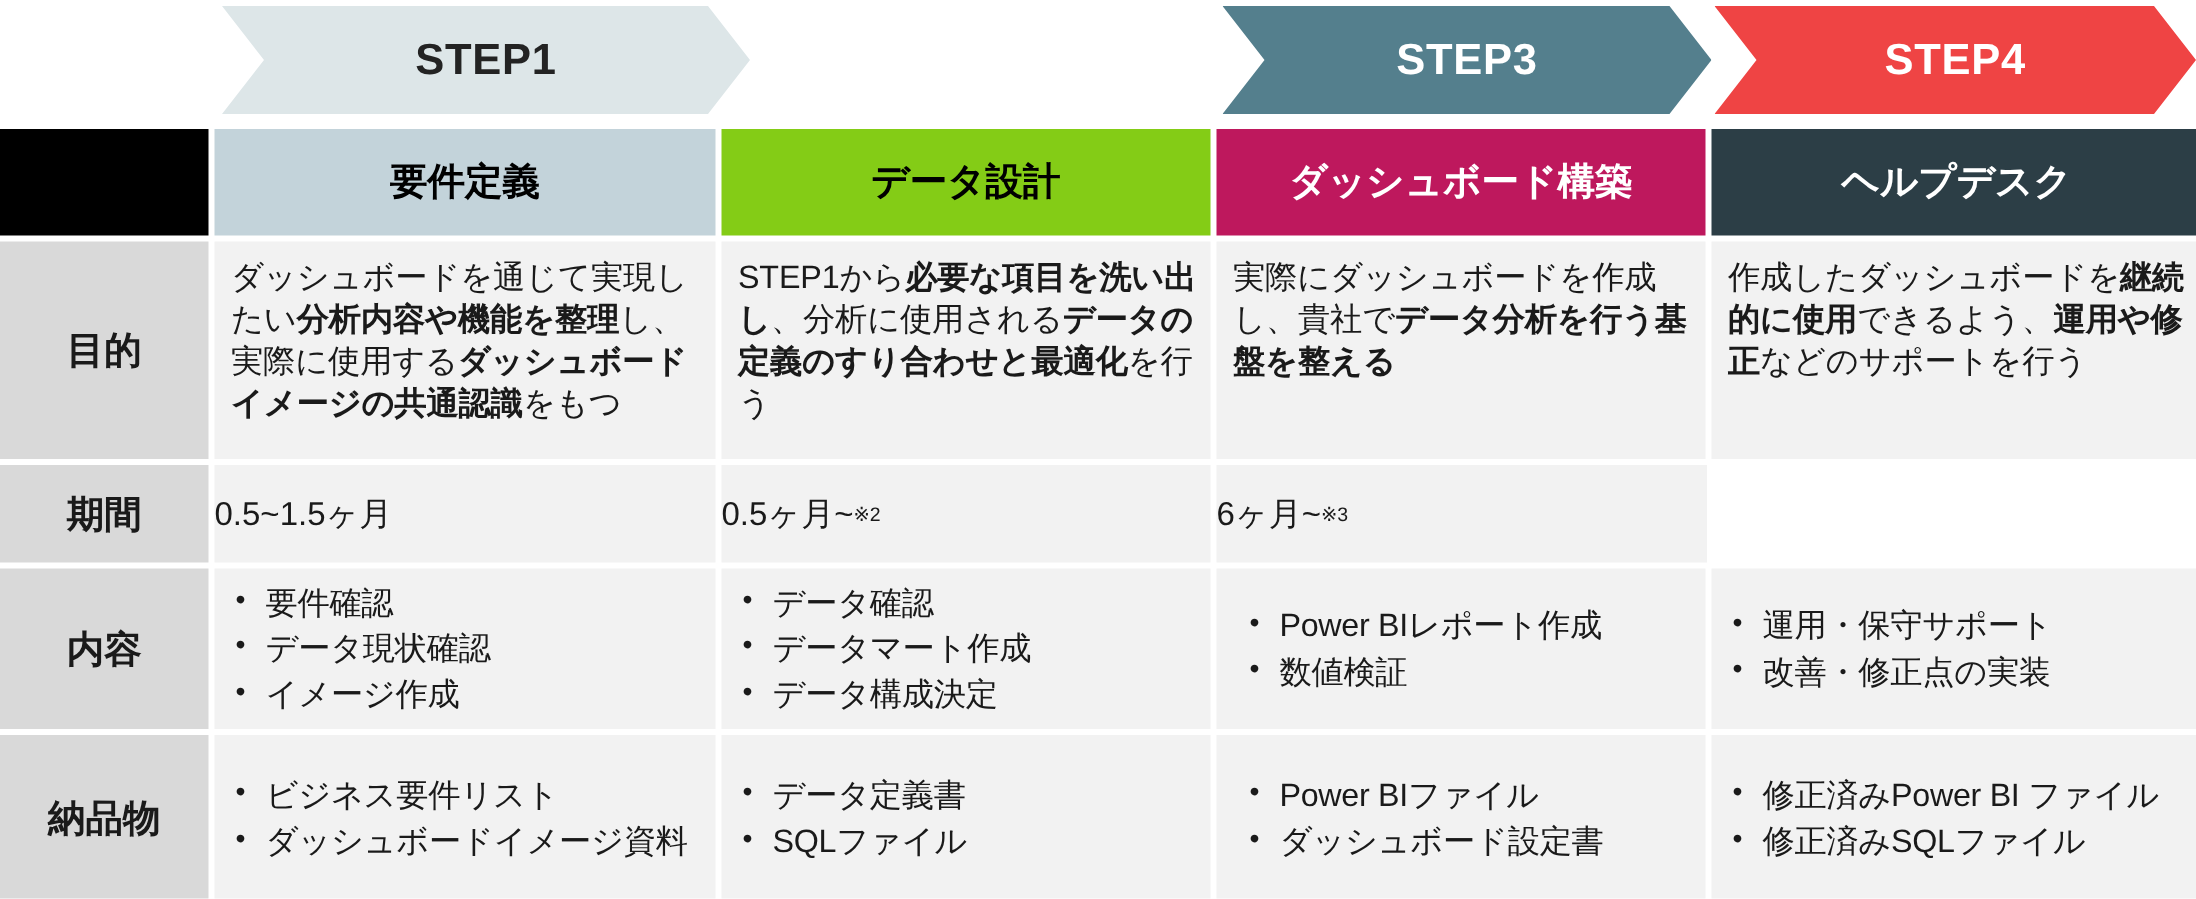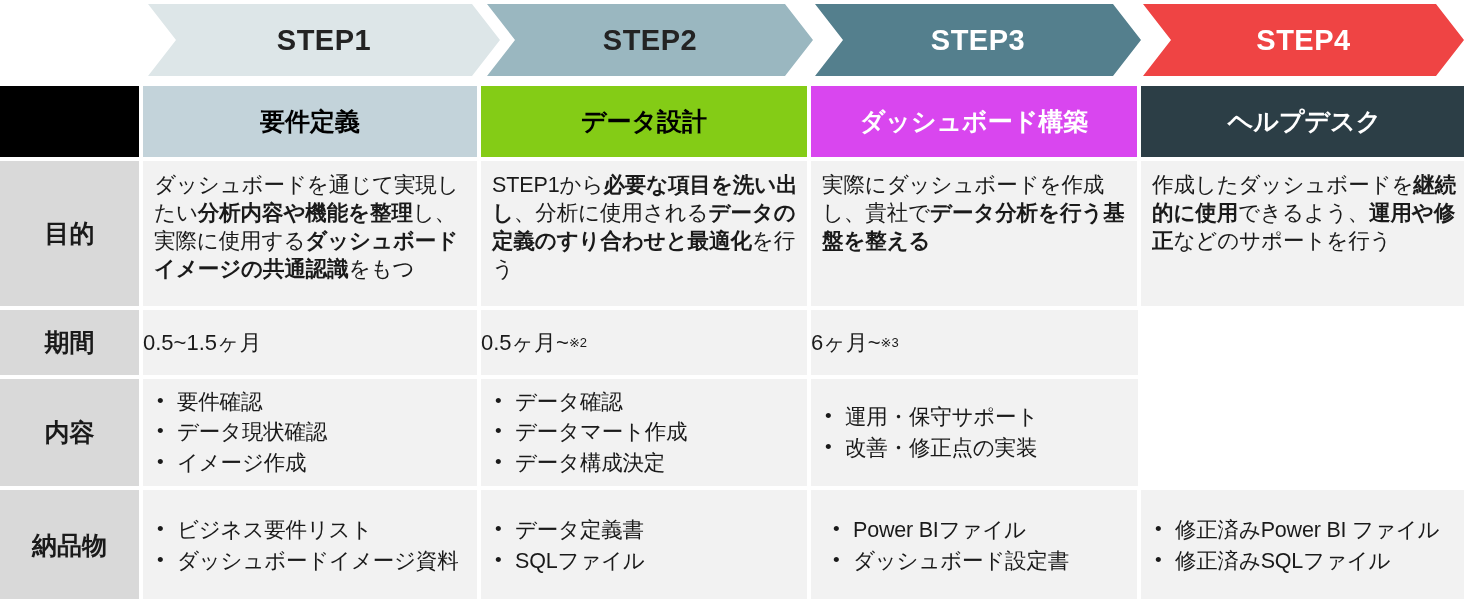--- a/index.html
+++ b/index.html
@@ -102,21 +102,21 @@
   
   .row-head { height: 71px; }
   .row-head .cell {
     display: flex;
     align-items: center;
     justify-content: center;
   }
   .head-blank { background: #000000; }
   .head-1 { background: #c3d3da; }
   .head-2 { background: #84cc16; }
-  .head-3 { background: #d946ef; }
+  .head-3 { background: #be185d; }
   .head-4 { background: #2c3e46; }
   .head-title {
     font-size: 25px;
     font-weight: bold;
     line-height: 1;
   }
   .head-1 .head-title, .head-2 .head-title { color: #000000; }
   .head-3 .head-title, .head-4 .head-title { color: #ffffff; }
 
   
@@ -189,23 +189,20 @@
 </style>
 </head>
 <body>
 
 <div class="board">
 
   <div class="steps">
     <div class="step s1">
       <span class="step-label">STEP1</span>
     </div>
-    <div class="step s2">
-      <span class="step-label">STEP2</span>
-    </div>
     <div class="step s3">
       <span class="step-label">STEP3</span>
     </div>
     <div class="step s4">
       <span class="step-label">STEP4</span>
     </div>
   </div>
 
   <div class="grid">
 
@@ -271,20 +268,26 @@
             <li>イメージ作成</li>
           </ul>
       </div>
       <div class="cell c2 body-cell">
         <ul class="bullets">
             <li>データ確認</li>
             <li>データマート作成</li>
             <li>データ構成決定</li>
           </ul>
       </div>
+      <div class="cell c3 body-cell">
+        <ul class="bullets pad-left">
+            <li>Power BIレポート作成</li>
+            <li>数値検証</li>
+          </ul>
+      </div>
       <div class="cell c4 body-cell">
         <ul class="bullets">
             <li>運用・保守サポート</li>
             <li>改善・修正点の実装</li>
           </ul>
       </div>
     </div>
 
     <div class="row row-deliver">
       <div class="cell c0 rowlabel">納品物</div>

